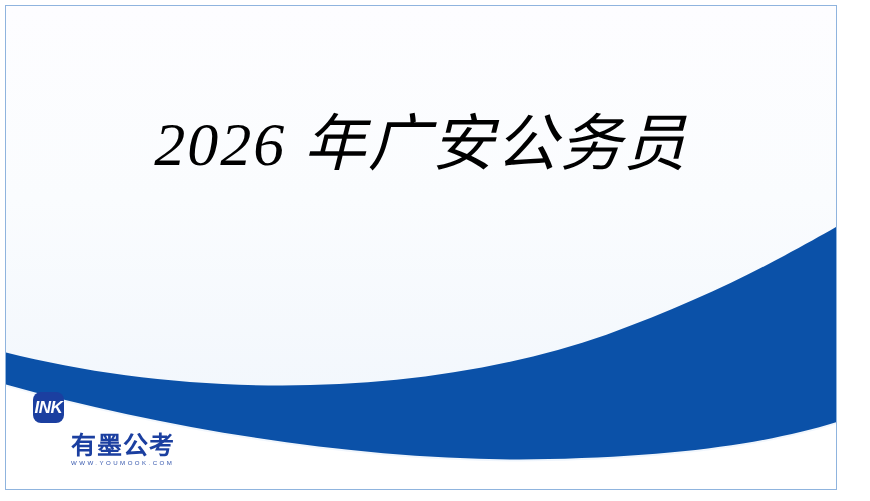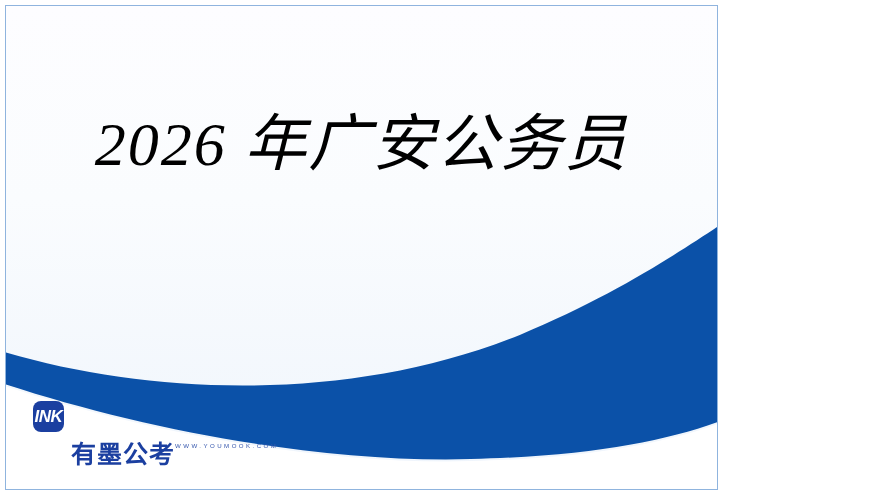--- a/index.html
+++ b/index.html
@@ -16,21 +16,21 @@
     background: #ffffff;
     overflow: hidden;
     font-family: "Liberation Sans", sans-serif;
   }
 
   
   .banner-frame {
     position: absolute;
     left: 5px;
     top: 5px;
-    width: 713px;
+    width: 832px;
     height: 485px;
     border: 1px solid #8FB4DE;
     box-sizing: border-box;
     overflow: hidden;
     background: #eab308;
   }
 
   
   .banner-bg {
     position: absolute;
@@ -90,21 +90,21 @@
     font-weight: 700;
     font-size: 17px;
     font-style: italic;
     letter-spacing: -0.5px;
     flex: 0 0 auto;
   }
 
   .logo-text {
     margin-left: 7px;
     display: flex;
-    flex-direction: row;
+    flex-direction: column;
     justify-content: flex-start;
     margin-top: 40px;
   }
 
   .logo-name {
     font-family: "Liberation Sans", sans-serif;
     font-weight: 700;
     font-size: 25px;
     line-height: 26px;
     color: #1B3FA0;

